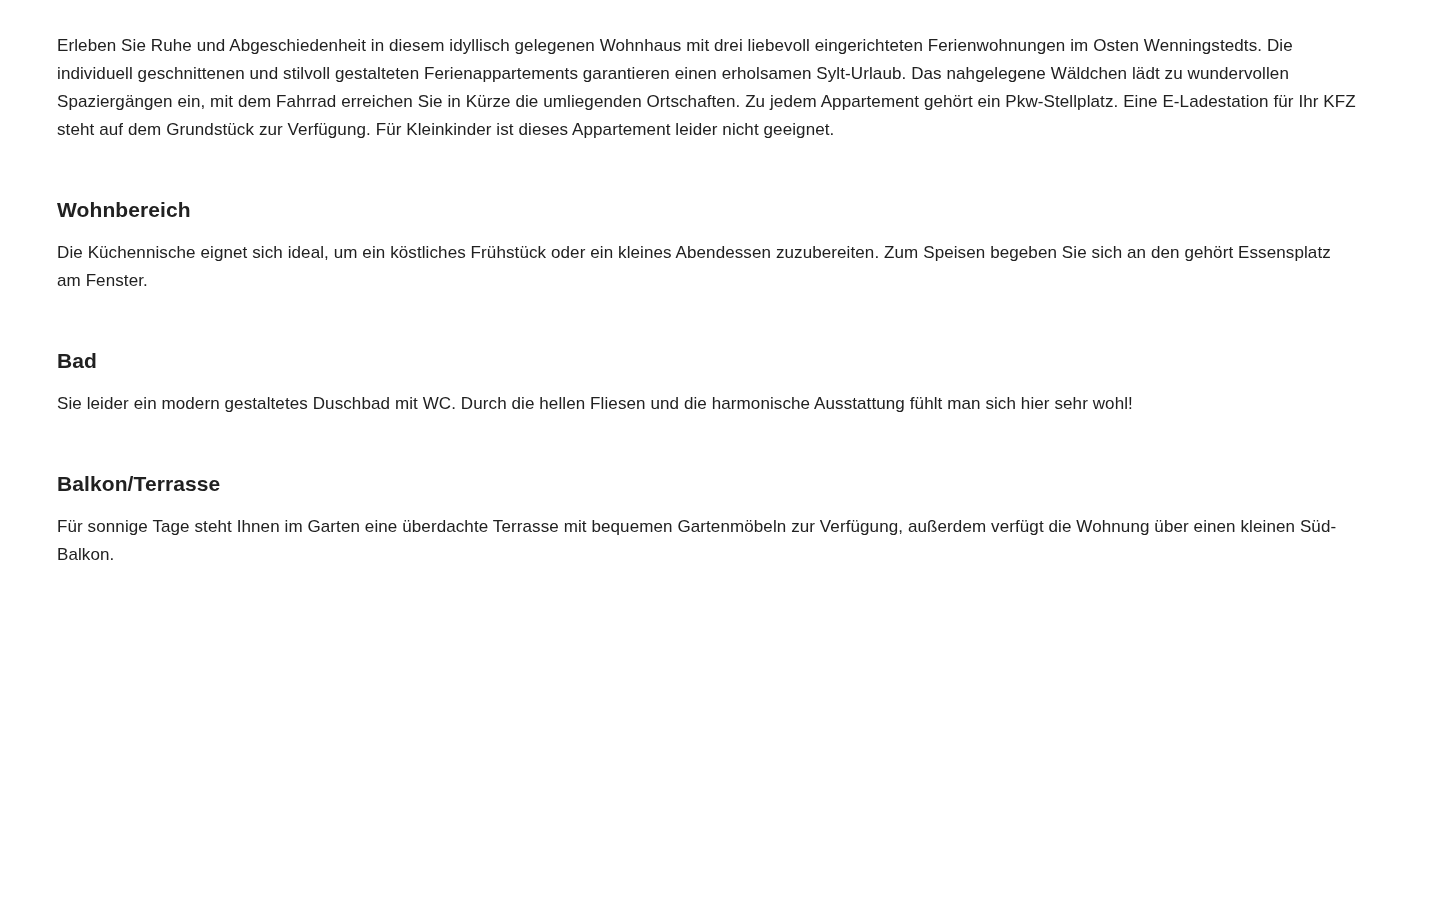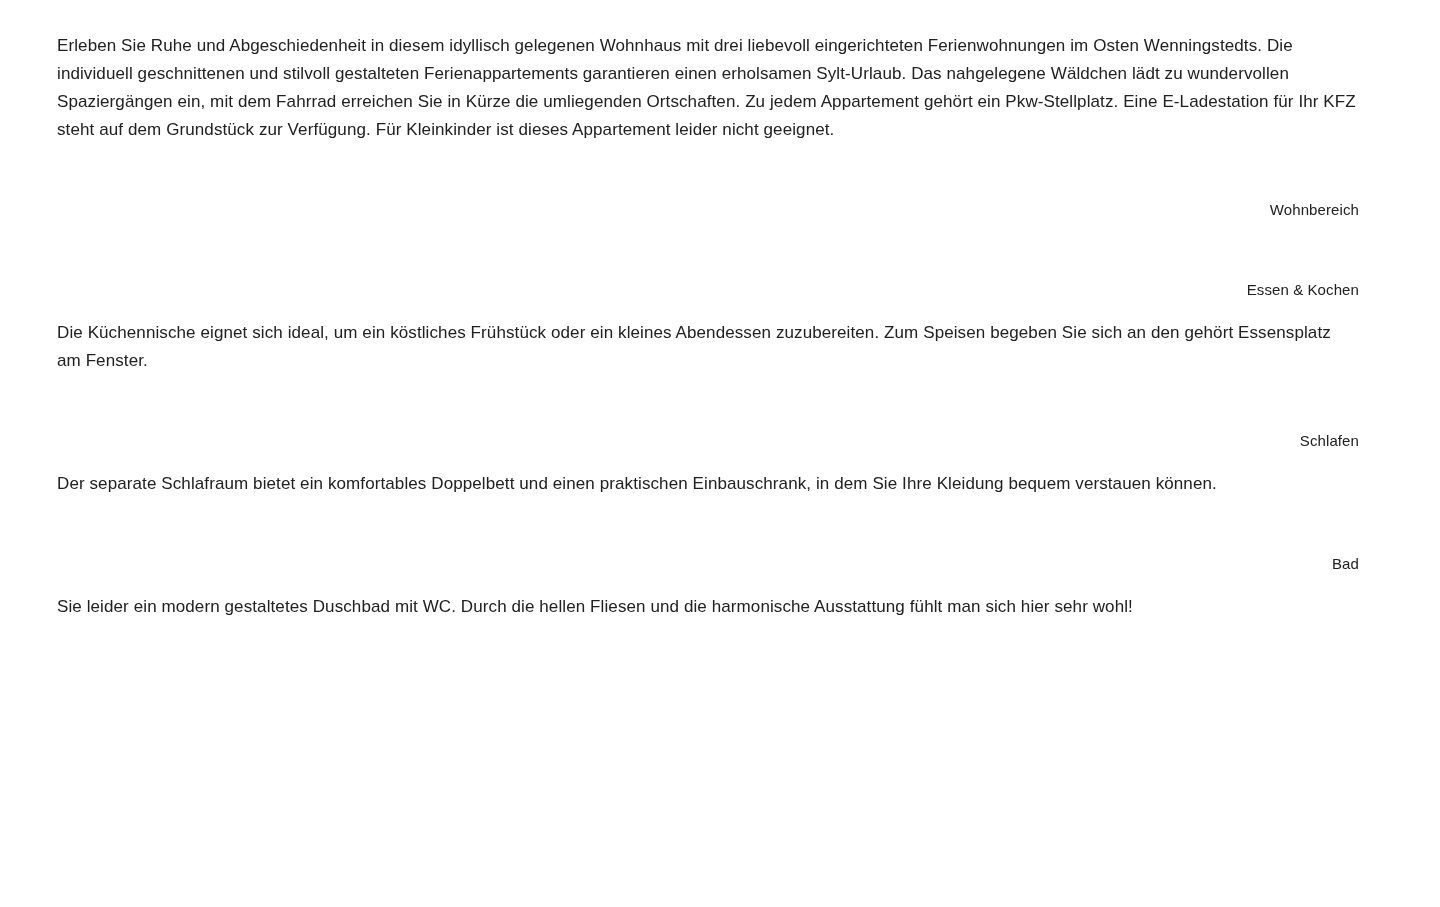--- a/index.html
+++ b/index.html
@@ -24,50 +24,48 @@
     max-width: 1302px;
   }
   p.body-text {
     font-size: 17px;
     line-height: 28px;
     font-weight: 400;
     letter-spacing: 0.1px;
     margin: 0;
   }
   h2.section-heading {
-    font-size: 15px;
+    font-size: 21px;
     line-height: 28px;
-    font-weight: 400;
+    font-weight: 700;
     letter-spacing: 0.1px;
     margin: 52px 0 15px 0;
-    text-align: right;
   }
 </style>
 </head>
 <body>
 
 <div class="page">
   <div class="content">
 
     <p class="body-text">Erleben Sie Ruhe und Abgeschiedenheit in diesem idyllisch gelegenen Wohnhaus mit drei liebevoll eingerichteten Ferienwohnungen im Osten Wenningstedts. Die individuell geschnittenen und stilvoll gestalteten Ferienappartements garantieren einen erholsamen Sylt-Urlaub. Das nahgelegene Wäldchen lädt zu wundervollen Spaziergängen ein, mit dem Fahrrad erreichen Sie in Kürze die umliegenden Ortschaften. Zu jedem Appartement gehört ein Pkw-Stellplatz. Eine E-Ladestation für Ihr KFZ steht auf dem Grundstück zur Verfügung. Für Kleinkinder ist dieses Appartement leider nicht geeignet.</p>
 
     <section>
       <h2 class="section-heading">Wohnbereich</h2>
     </section>
 
     <section>
-      <h2 class="section-heading">Essen &amp; Kochen</h2>
       <p class="body-text">Die Küchennische eignet sich ideal, um ein köstliches Frühstück oder ein kleines Abendessen zuzubereiten. Zum Speisen begeben Sie sich an den gehört Essensplatz am Fenster.</p>
     </section>
 
-    <section>
-      <h2 class="section-heading">Schlafen</h2>
-      <p class="body-text">Der separate Schlafraum bietet ein komfortables Doppelbett und einen praktischen Einbauschrank, in dem Sie Ihre Kleidung bequem verstauen können.</p>
-    </section>
 
     <section>
       <h2 class="section-heading">Bad</h2>
       <p class="body-text">Sie leider ein modern gestaltetes Duschbad mit WC. Durch die hellen Fliesen und die harmonische Ausstattung fühlt man sich hier sehr wohl!</p>
     </section>
 
+    <section>
+      <h2 class="section-heading">Balkon/Terrasse</h2>
+      <p class="body-text">Für sonnige Tage steht Ihnen im Garten eine überdachte Terrasse mit bequemen Gartenmöbeln zur Verfügung, außerdem verfügt die Wohnung über einen kleinen Süd-Balkon.</p>
+    </section>
 
   </div>
 </div>
 
 </body></html>

